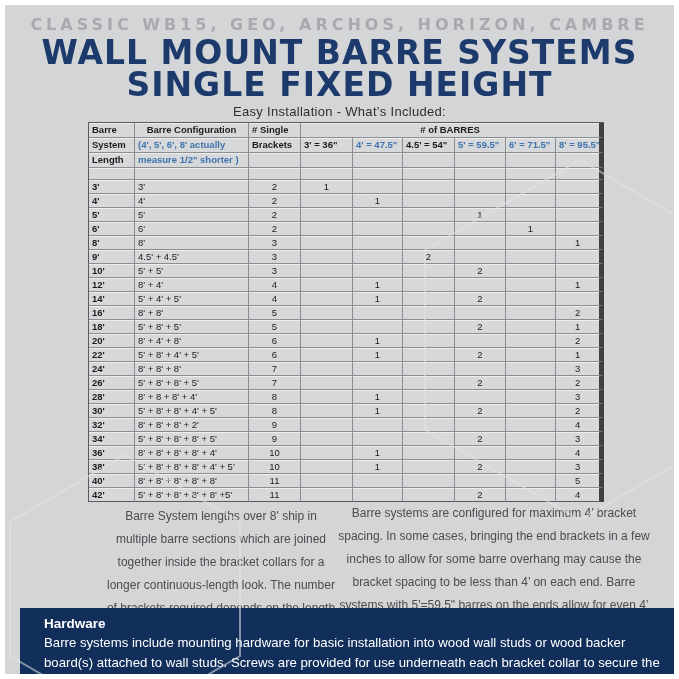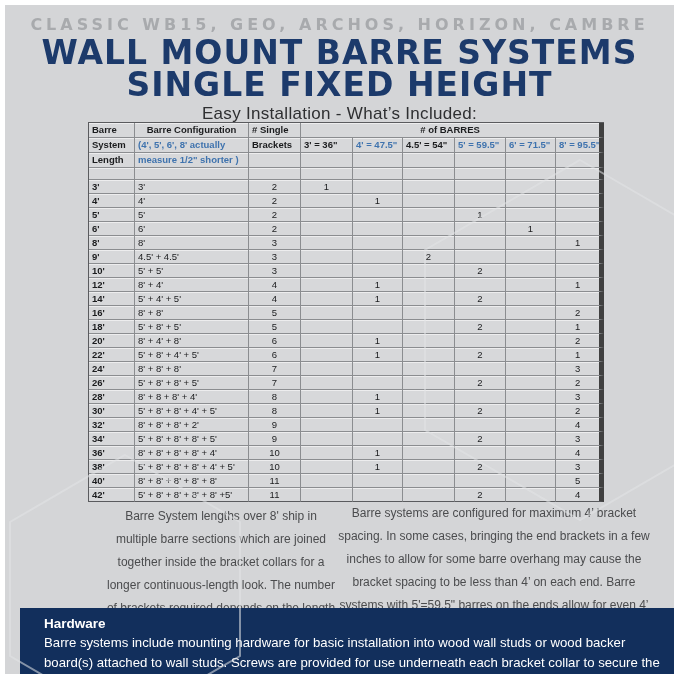--- a/index.html
+++ b/index.html
@@ -18,21 +18,21 @@
   .models{
     margin-top:10px;text-align:center;color:#a8aaad;font-weight:bold;
     font-size:16px;letter-spacing:4px;font-family:"DejaVu Sans", sans-serif;
   }
   .title{
     text-align:center;color:#1c3a6b;font-weight:bold;font-size:33px;line-height:31px;
     letter-spacing:1px;margin-top:3px;font-family:"DejaVu Sans", sans-serif;
     transform:scaleY(1.03);
   }
   .subtitle{
-    text-align:center;color:#2e2f31;font-size:17px;margin-top:5px;letter-spacing:.3px;
+    text-align:center;color:#2e2f31;font-size:13px;margin-top:5px;letter-spacing:.3px;
   }
 
   .tablewrap{position:absolute;left:83px;top:117px;border-radius:14px;}
   table{
     border-collapse:separate;border-spacing:0;table-layout:fixed;width:515px;
     font-size:9.5px;color:#1b1c1e;
     border-top:1px solid #5a5b5e;border-left:1px solid #5a5b5e;
     background:rgba(217,218,220,.55);
   }
   td{

